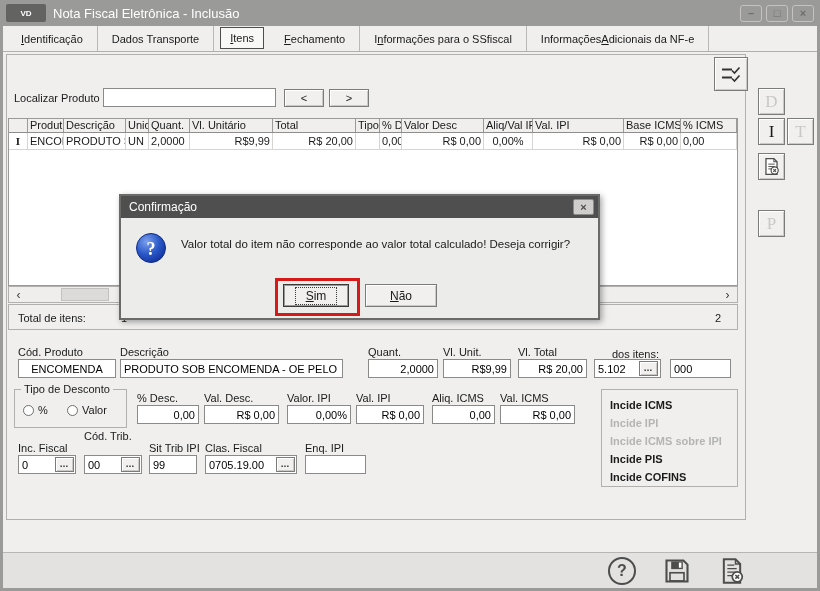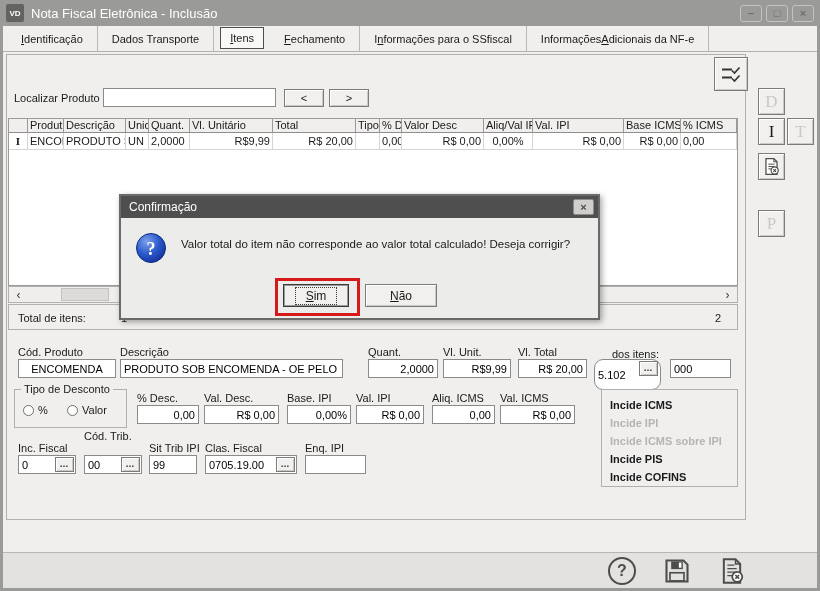--- a/index.html
+++ b/index.html
@@ -10,21 +10,21 @@
     --inputborder:#8a8a88;
     --dlgtitle:#4f4f4f;
     --red:#d61a1a;
     --dim:#b5b4b2;
   }
   *{box-sizing:border-box;}
   html,body{margin:0;padding:0;}
   body{width:820px;height:591px;font-family:"Liberation Sans",sans-serif;font-size:11px;color:#1a1a1a;background:#fff;}
   .win{position:relative;width:820px;height:591px;background:var(--titlebar);overflow:hidden;}
   .titlebar{position:absolute;left:0;top:0;width:820px;height:26px;background:var(--titlebar);display:flex;align-items:center;padding:0 6px;}
-  .badge{width:18px;height:18px;background:#636361;color:#fff;font-size:8px;font-weight:bold;display:flex;align-items:center;justify-content:center;border-radius:2px;margin-right:7px;}
+  .badge{width:40px;height:18px;background:#636361;color:#fff;font-size:8px;font-weight:bold;display:flex;align-items:center;justify-content:center;border-radius:2px;margin-right:7px;}
   .title-text{color:#fff;font-size:13px;flex:1;white-space:nowrap;overflow:hidden;}
   .tb-btn{width:22px;height:17px;border:1px solid #c4c3c1;border-radius:3px;margin-left:4px;color:#6e6e6c;font-weight:bold;font-size:11px;display:flex;align-items:center;justify-content:center;line-height:1;}
   .client{position:absolute;left:3px;top:26px;width:814px;height:562px;background:var(--winbg);}
 
   .tabbar{position:absolute;left:0;top:0;right:0;height:26px;border-bottom:1px solid var(--line);display:flex;align-items:stretch;padding-left:4px;background:var(--winbg);}
   .tab{display:flex;align-items:center;padding:0 14px;border-right:1px solid #b9b8b6;white-space:nowrap;cursor:default;}
   .tab.active{border:1px solid #4d4d4b;background:#f8f8f7;margin:1px 6px 2px 6px;padding:0 9px;}
   .accel{text-decoration:underline;}
 
   .panel{position:absolute;left:3px;top:28px;width:740px;height:466px;border:1px solid var(--line);}
@@ -211,40 +211,40 @@
     <div class="lbl" style="left:15px;top:320px;">Cód. Produto</div>
     <input class="tinput ac" style="left: 15px; top: 333px; width: 98px; height: 19px;" value="ENCOMENDA">
     <div class="lbl" style="left:117px;top:320px;">Descrição</div>
     <input class="tinput" style="left: 117px; top: 333px; width: 223px; height: 19px;" value="PRODUTO SOB ENCOMENDA - OE PELO PEDIDO">
     <div class="lbl" style="left:365px;top:320px;">Quant.</div>
     <input class="tinput ar" style="left: 365px; top: 333px; width: 70px; height: 19px;" value="2,0000">
     <div class="lbl" style="left:440px;top:320px;">Vl. Unit.</div>
     <input class="tinput ar" style="left: 440px; top: 333px; width: 68px; height: 19px;" value="R$9,99">
     <div class="lbl" style="left:515px;top:320px;">Vl. Total</div>
     <input class="tinput ar" style="left: 515px; top: 333px; width: 69px; height: 19px;" value="R$ 20,00">
-    <input class="tinput" style="left: 591px; top: 333px; width: 67px; height: 31px; border-radius: 9px;" value="5.102">
+    <input class="tinput" style="left: 591px; top: 333px; width: 67px; height: 19px;" value="5.102">
     <div class="btn3d ellipsis" style="left:636px;top:335px;">…</div>
     <input class="tinput" style="left: 667px; top: 333px; width: 61px; height: 19px;" value="000">
 
     <div class="groupbox" style="left:11px;top:363px;width:113px;height:39px;">
       <div class="gb-label">Tipo de Desconto</div>
       <div class="radio" style="left:8px;top:14px;">
           <span class="rdot"></span>
           <span>%</span>
         </div>
       <div class="radio" style="left:52px;top:14px;">
           <span class="rdot"></span>
           <span>Valor</span>
         </div>
     </div>
     <div class="lbl" style="left:134px;top:366px;">% Desc.</div>
     <input class="tinput ar" style="left: 134px; top: 379px; width: 62px; height: 19px;" value="0,00">
     <div class="lbl" style="left:201px;top:366px;">Val. Desc.</div>
     <input class="tinput ar" style="left: 201px; top: 379px; width: 75px; height: 19px;" value="R$ 0,00">
-    <div class="lbl" style="left:284px;top:366px;">Base. IPI</div>
+    <div class="lbl" style="left:284px;top:366px;">Valor. IPI</div>
     <input class="tinput ar" style="left: 284px; top: 379px; width: 64px; height: 19px;" value="0,00%">
     <div class="lbl" style="left:353px;top:366px;">Val. IPI</div>
     <input class="tinput ar" style="left: 353px; top: 379px; width: 68px; height: 19px;" value="R$ 0,00">
     <div class="lbl" style="left:429px;top:366px;">Aliq. ICMS</div>
     <input class="tinput ar" style="left: 429px; top: 379px; width: 63px; height: 19px;" value="0,00">
     <div class="lbl" style="left:497px;top:366px;">Val. ICMS</div>
     <input class="tinput ar" style="left: 497px; top: 379px; width: 75px; height: 19px;" value="R$ 0,00">
 
     <div class="lbl" style="left:15px;top:416px;">Inc. Fiscal</div>
     <input class="tinput" style="left: 15px; top: 429px; width: 58px; height: 19px;" value="0">

